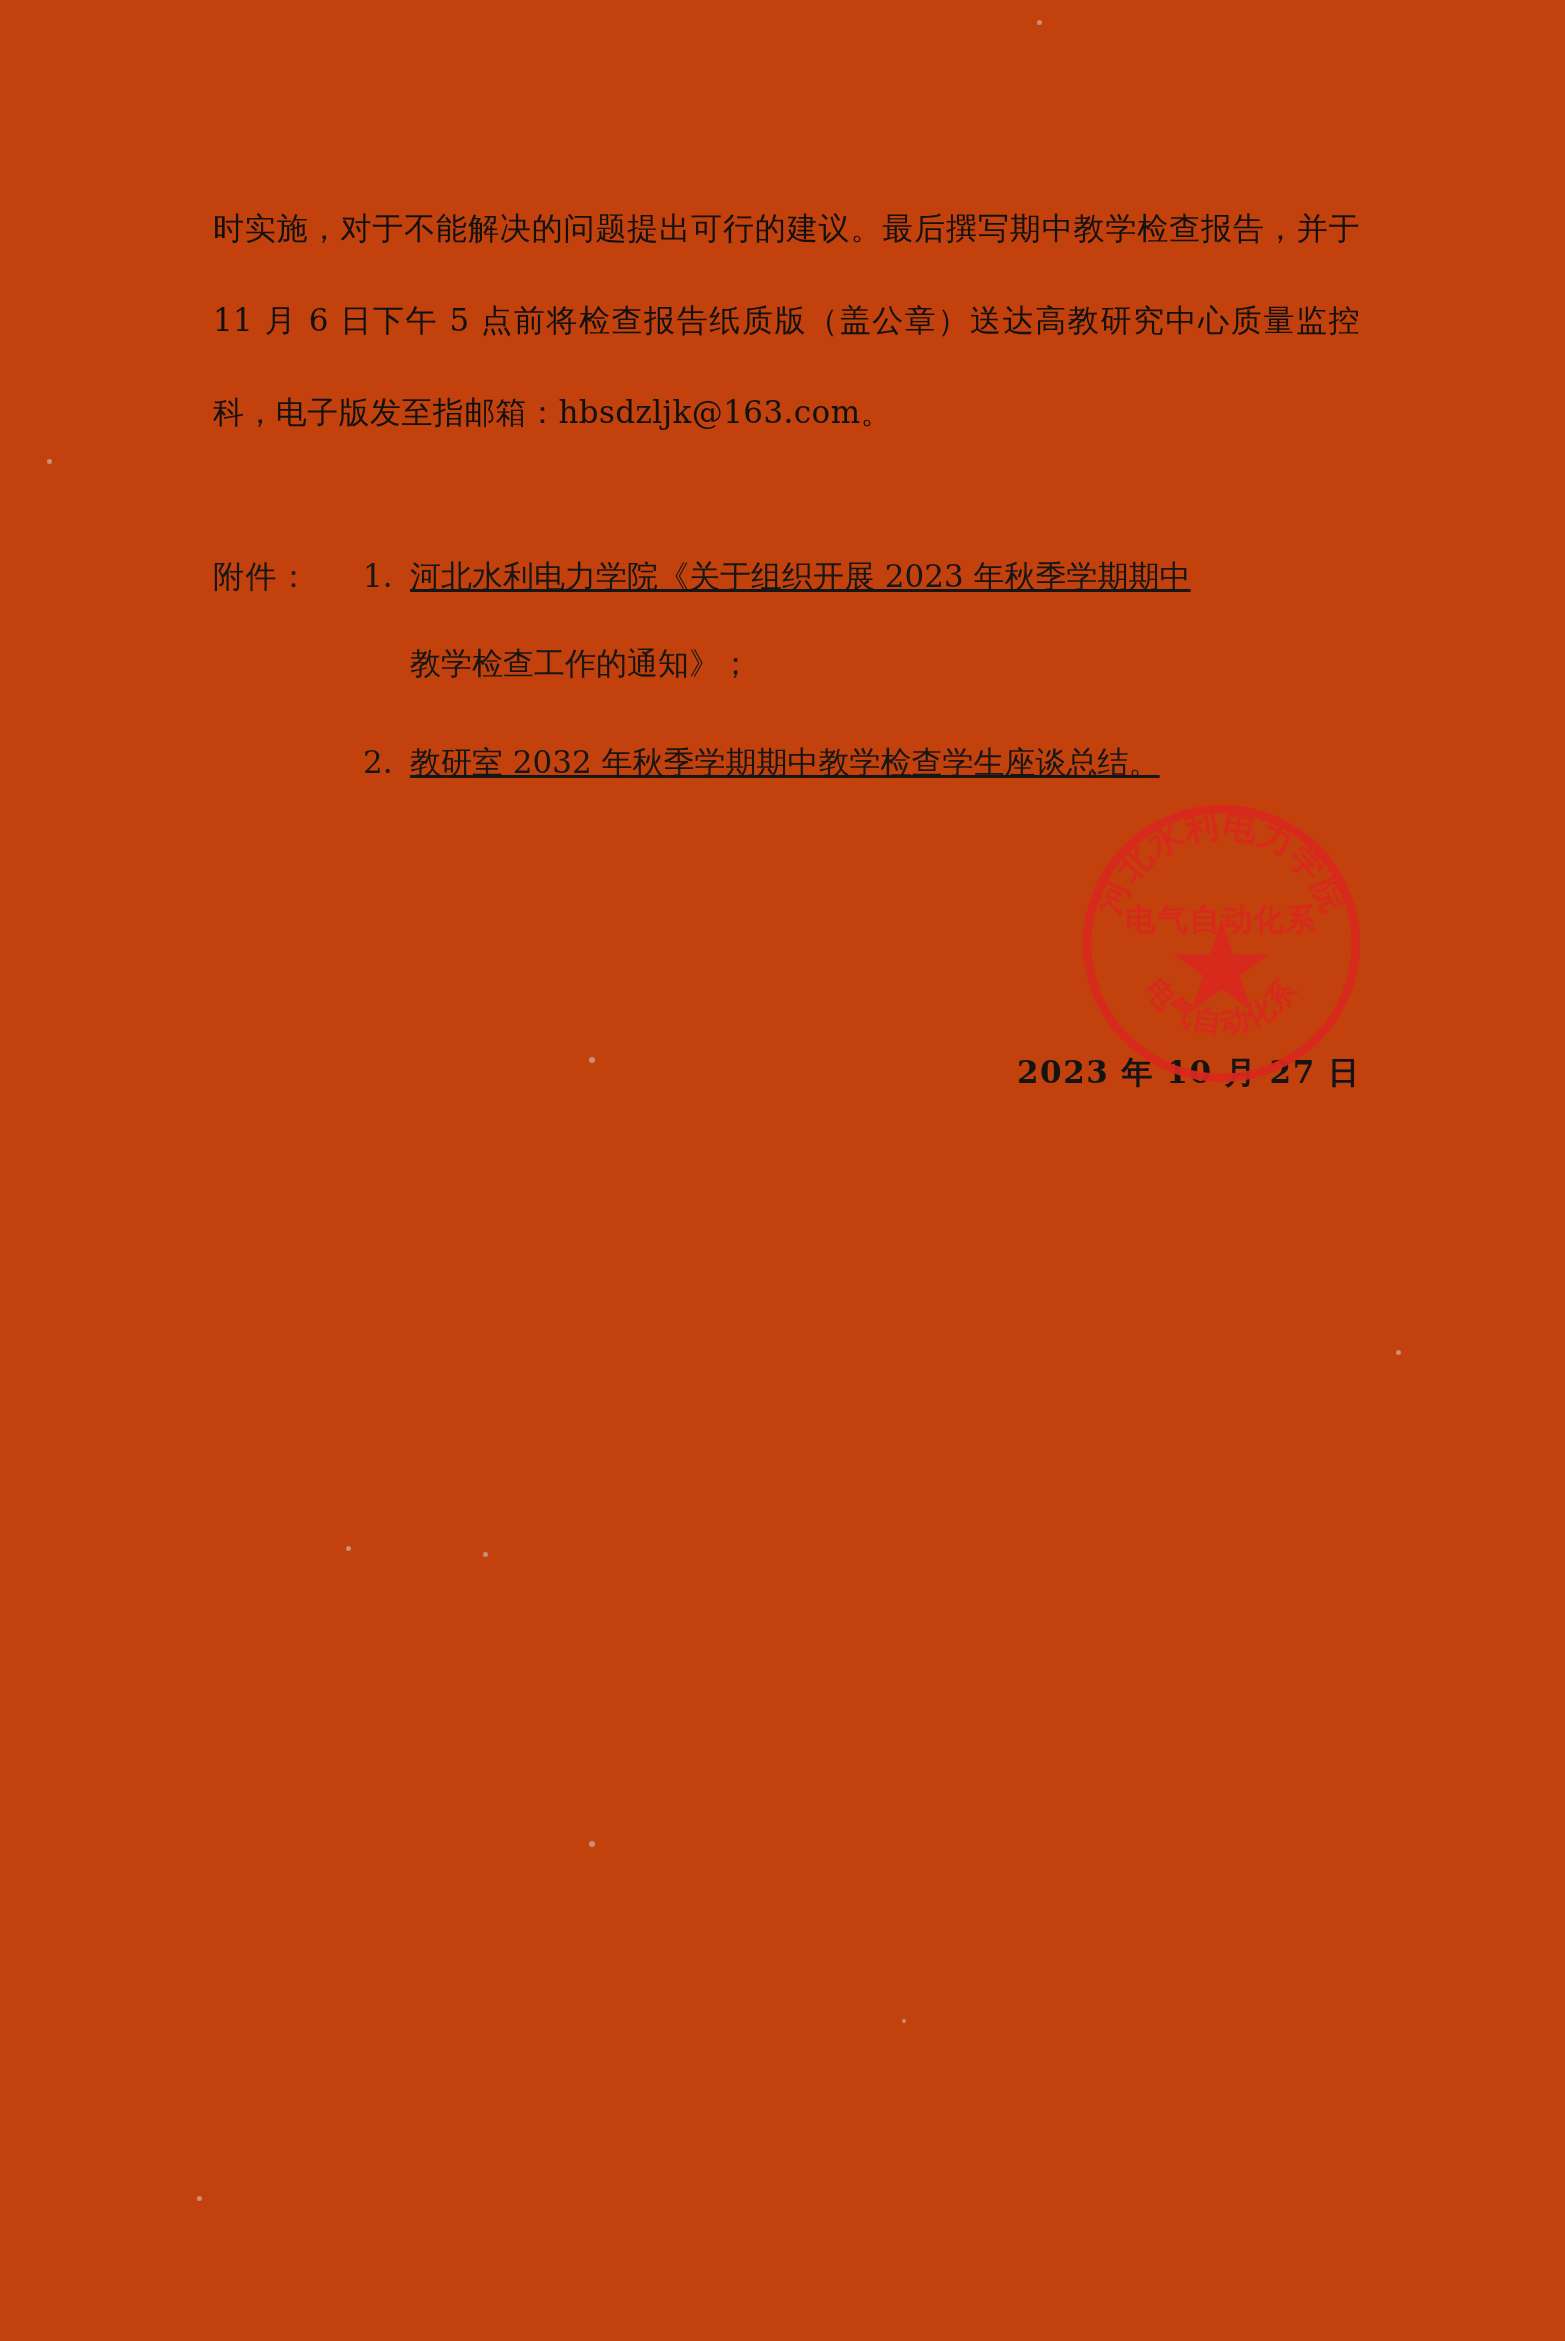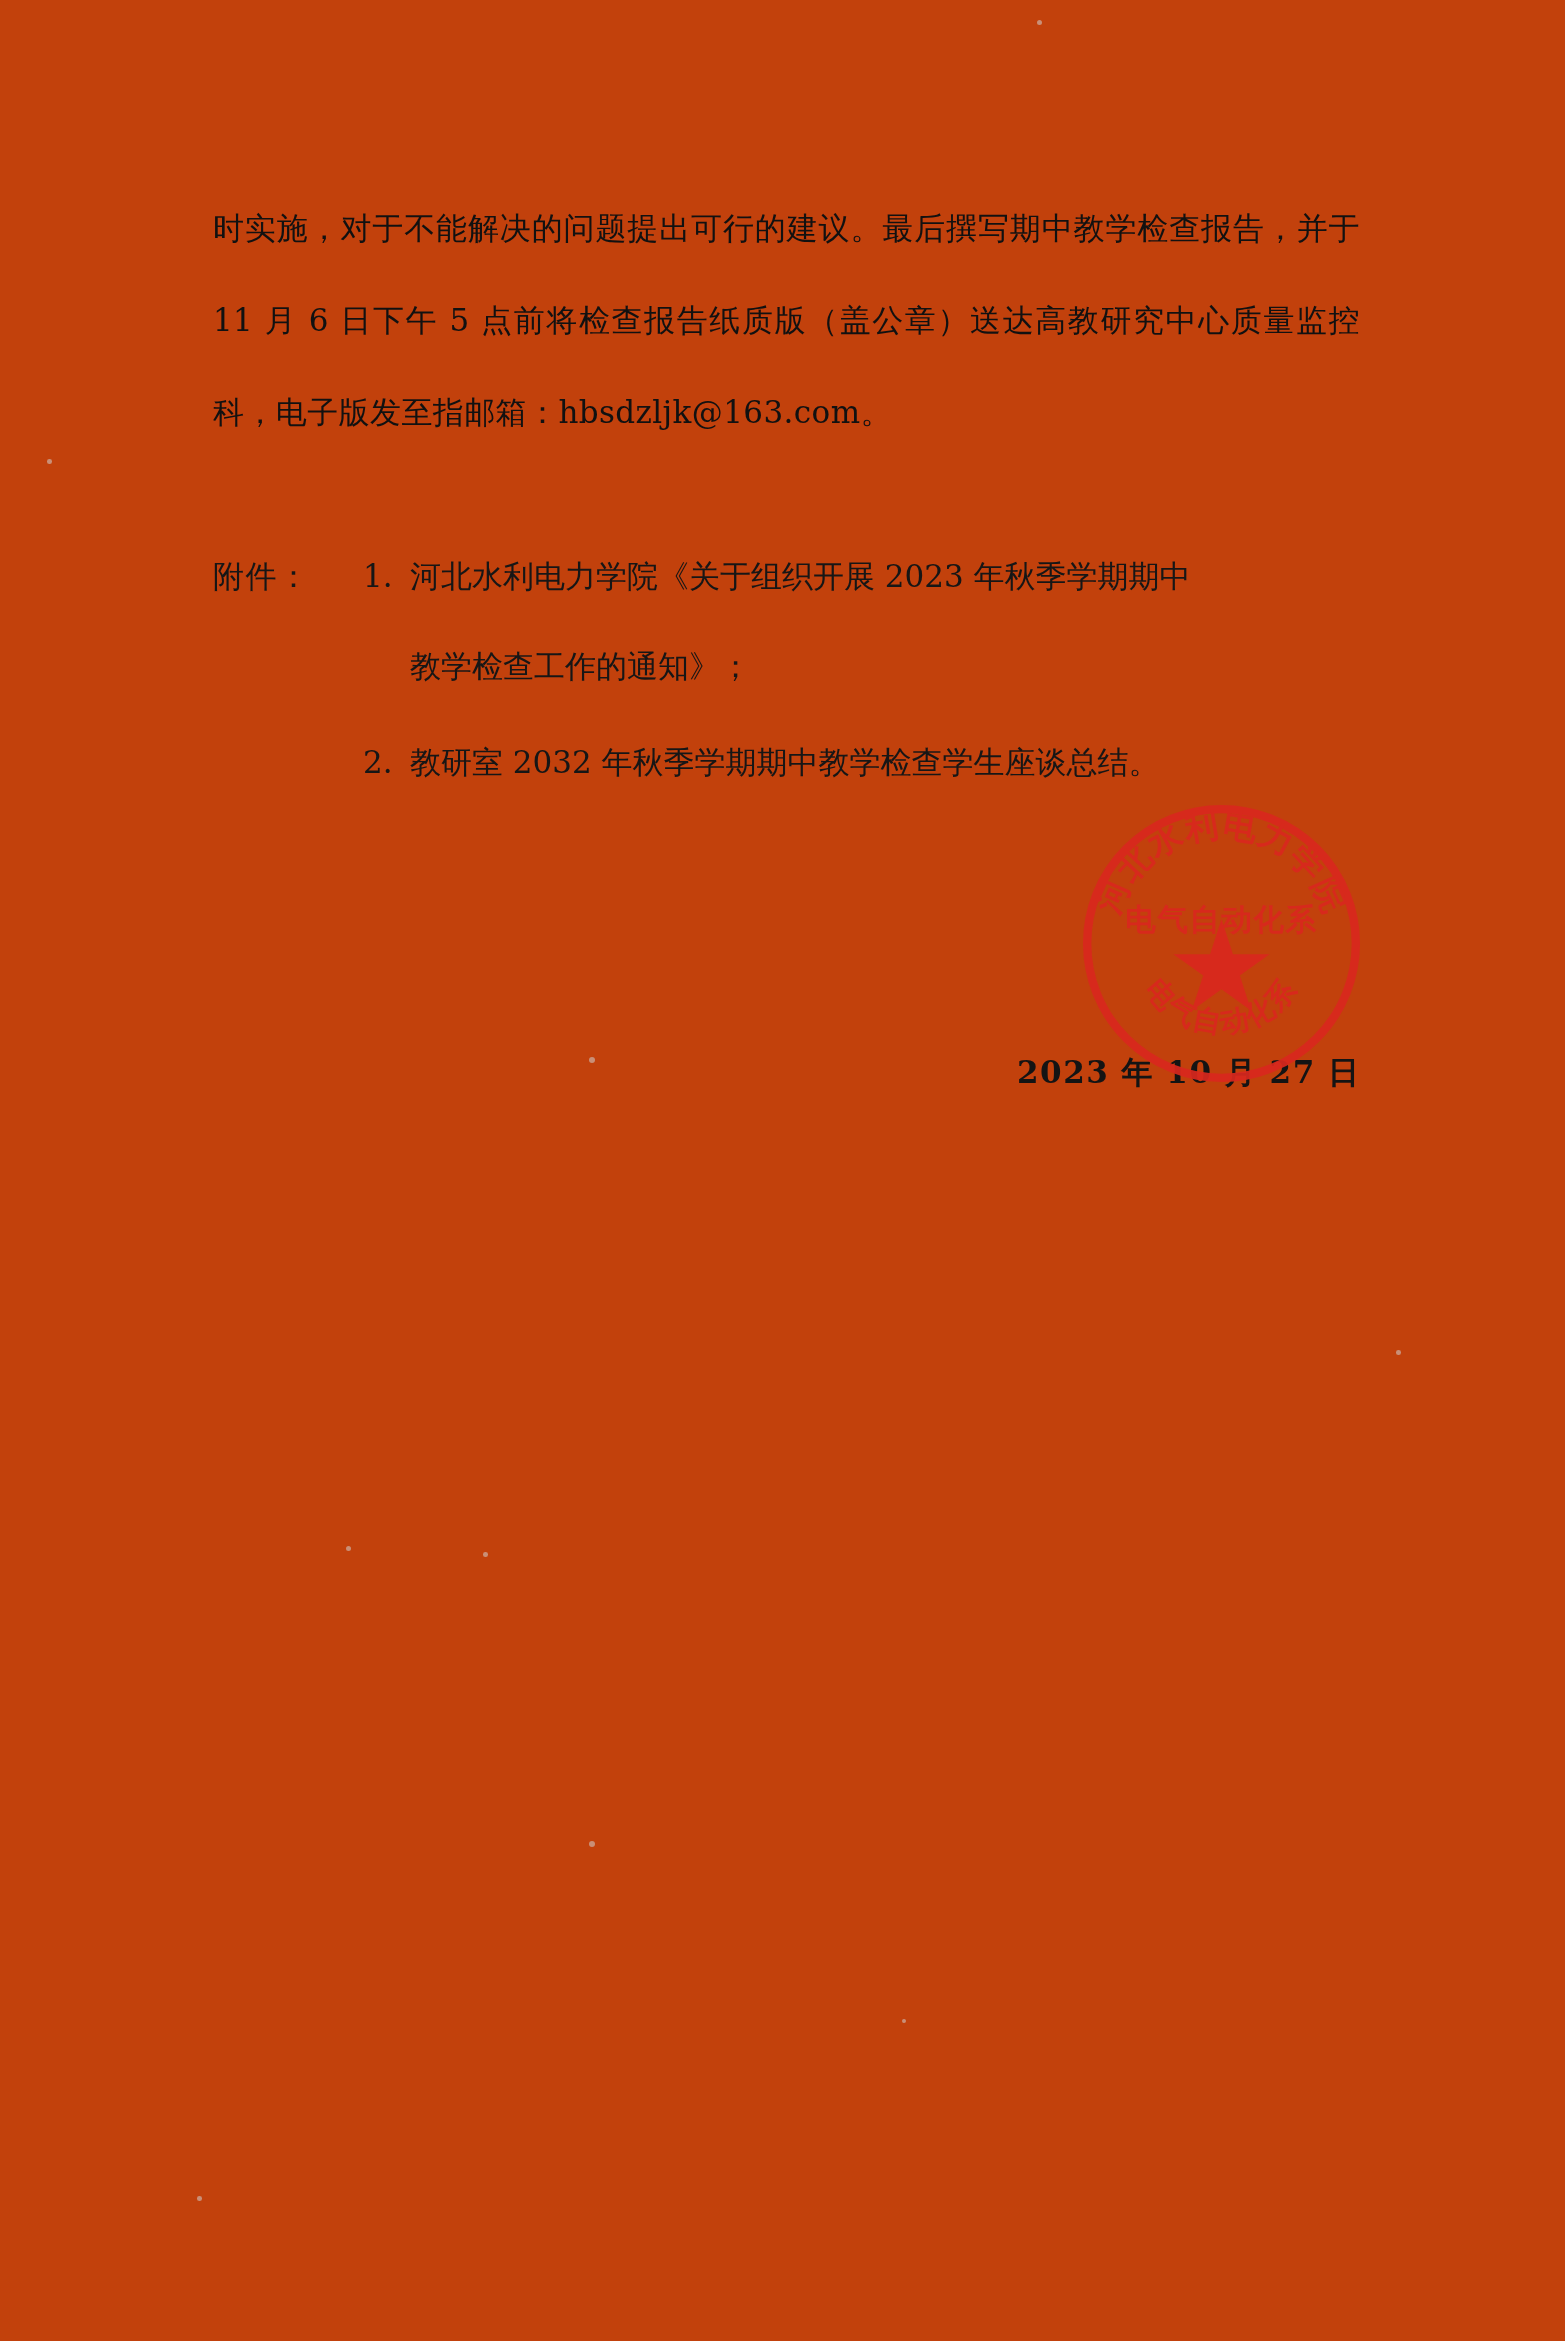--- a/index.html
+++ b/index.html
@@ -62,25 +62,27 @@
     align-items: flex-start;
     font-size: 31px;
     line-height: 90px;
   }
   .attach-num {
     flex: 0 0 auto;
     width: 47px;
   }
   .attach-text {
     flex: 1 1 auto;
+    text-decoration: underline;
   }
   .attach-cont {
     padding-left: 47px;
     font-size: 31px;
     line-height: 90px;
+    font-family: Liberation Mono, monospace;
   }
   .attach-item-2 {
     margin-top: 6.1px;
   }
   .sign-date {
     position: absolute;
     left: 1017px;
     top: 1052px;
     font-size: 31px;
     letter-spacing: 1.5px;

